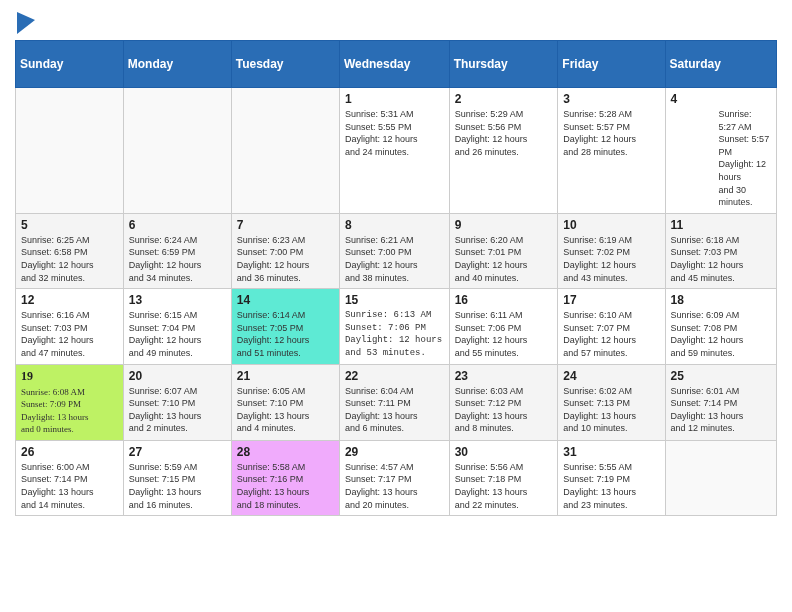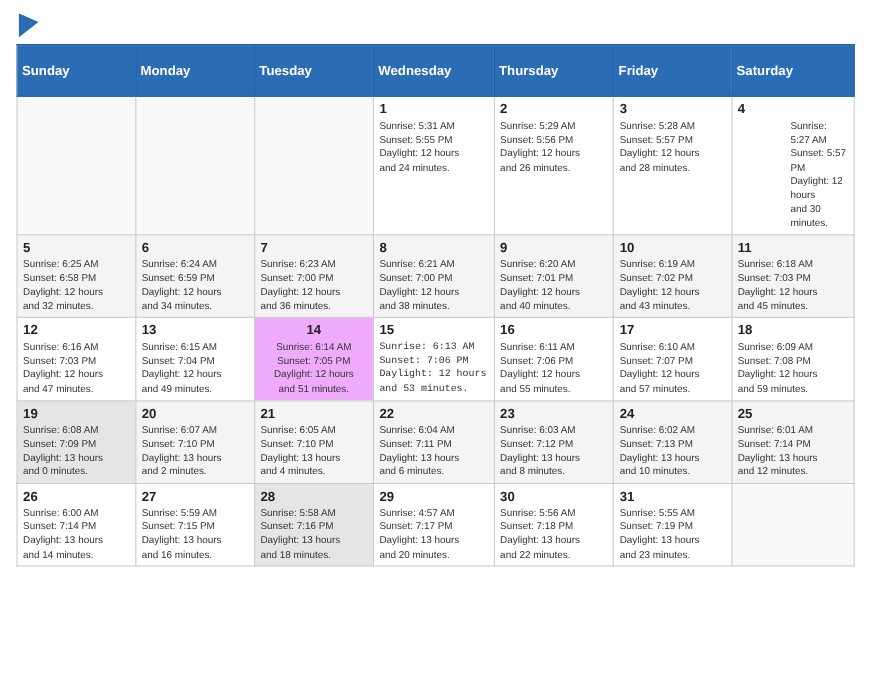--- a/index.html
+++ b/index.html
@@ -233,21 +233,21 @@
 Daylight: 12 hours
 and 47 minutes.</div>
           </td>
           <td style="background: rgb(255, 255, 255);">
             <span class="day-num">13</span>
             <div class="day-info" style="white-space: pre-line;">Sunrise: 6:15 AM
 Sunset: 7:04 PM
 Daylight: 12 hours
 and 49 minutes.</div>
           </td>
-          <td style="background: #f0abfc; text-align: center;">
+          <td style="background: #5eead4;">
             <span class="day-num">14</span>
             <div class="day-info" style="white-space: pre-line;">Sunrise: 6:14 AM
 Sunset: 7:05 PM
 Daylight: 12 hours
 and 51 minutes.</div>
           </td>
           <td style="background: rgb(255, 255, 255);">
             <span class="day-num">15</span>
             <div class="day-info" style="white-space: pre-line; font-family: Liberation Mono, monospace;">Sunrise: 6:13 AM
 Sunset: 7:06 PM
@@ -270,21 +270,21 @@
           </td>
           <td style="background: rgb(255, 255, 255);">
             <span class="day-num">18</span>
             <div class="day-info" style="white-space: pre-line;">Sunrise: 6:09 AM
 Sunset: 7:08 PM
 Daylight: 12 hours
 and 59 minutes.</div>
           </td>
         </tr>
         <tr>
-          <td style="background: #e5e5e5;">
+          <td style="background: #bef264; font-family: Liberation Serif, serif;">
             <span class="day-num">19</span>
             <div class="day-info" style="white-space: pre-line;">Sunrise: 6:08 AM
 Sunset: 7:09 PM
 Daylight: 13 hours
 and 0 minutes.</div>
           </td>
           <td style="background: rgb(244, 244, 244);">
             <span class="day-num">20</span>
             <div class="day-info" style="white-space: pre-line;">Sunrise: 6:07 AM
 Sunset: 7:10 PM
@@ -335,21 +335,21 @@
 Daylight: 13 hours
 and 14 minutes.</div>
           </td>
           <td style="background: rgb(255, 255, 255);">
             <span class="day-num">27</span>
             <div class="day-info" style="white-space: pre-line;">Sunrise: 5:59 AM
 Sunset: 7:15 PM
 Daylight: 13 hours
 and 16 minutes.</div>
           </td>
-          <td style="background: #e5e5e5;">
+          <td style="background: #f0abfc;">
             <span class="day-num">28</span>
             <div class="day-info" style="white-space: pre-line;">Sunrise: 5:58 AM
 Sunset: 7:16 PM
 Daylight: 13 hours
 and 18 minutes.</div>
           </td>
           <td style="background: rgb(255, 255, 255);">
             <span class="day-num">29</span>
             <div class="day-info" style="white-space: pre-line;">Sunrise: 4:57 AM
 Sunset: 7:17 PM

